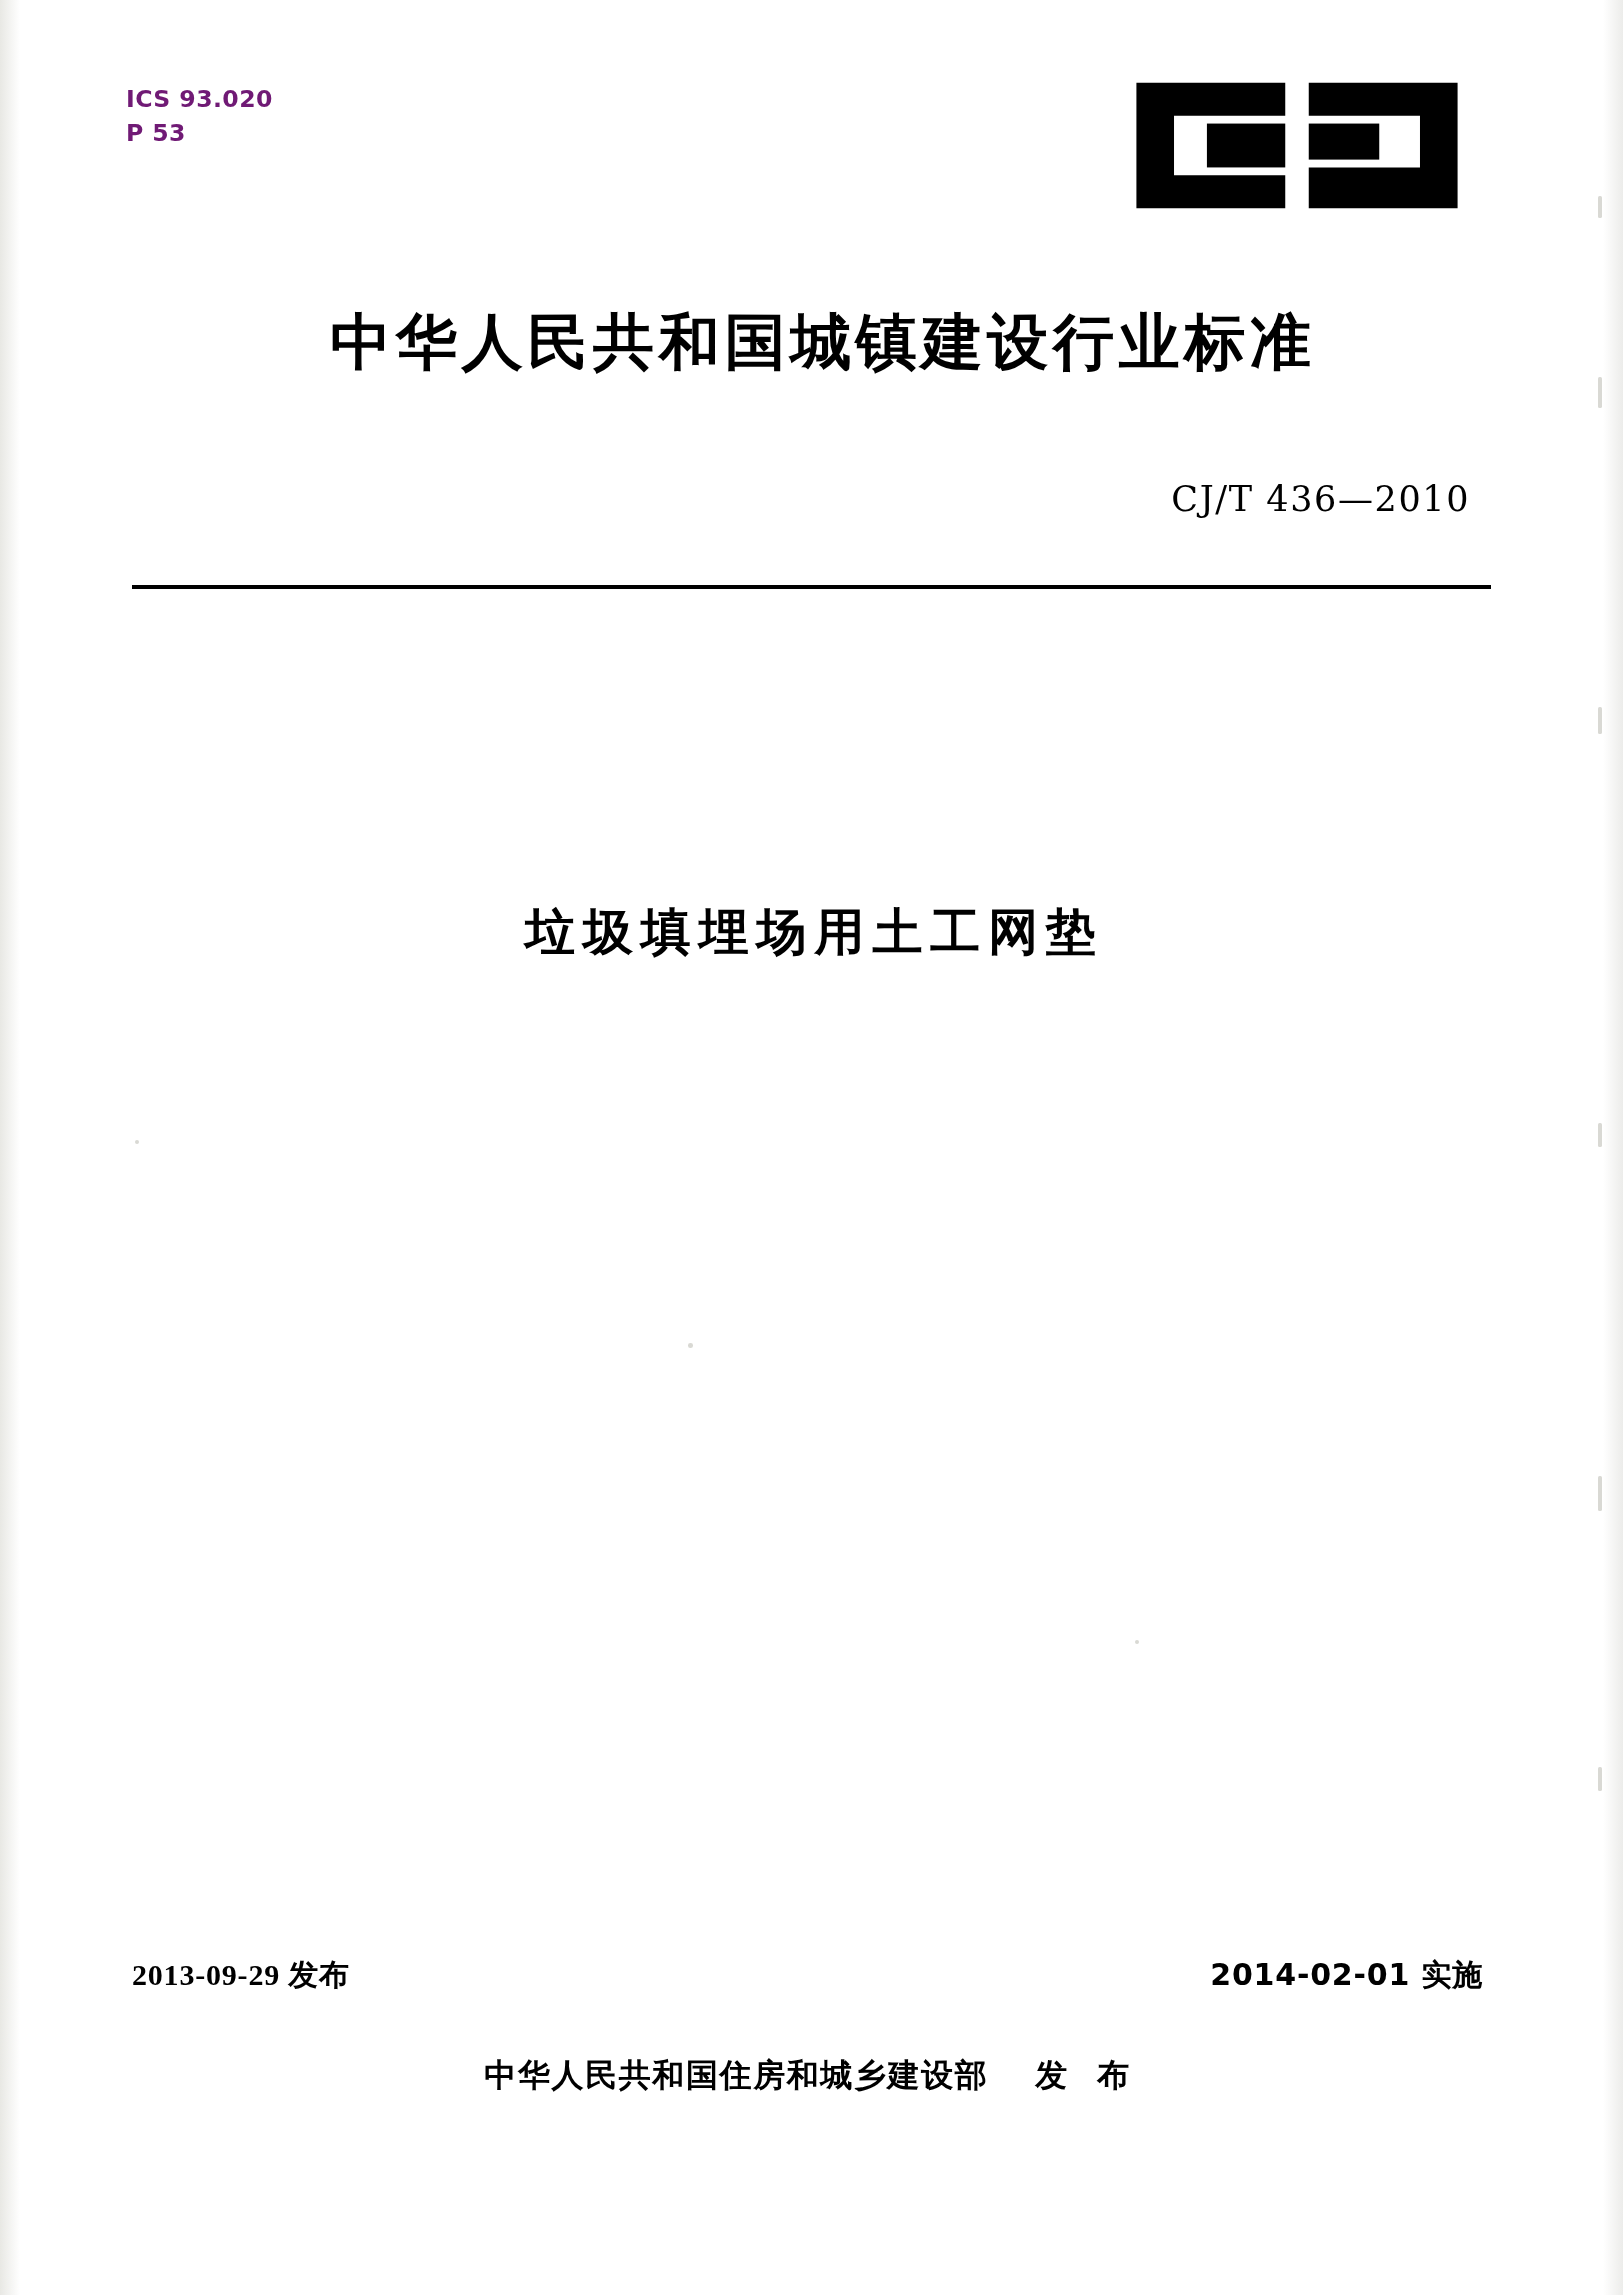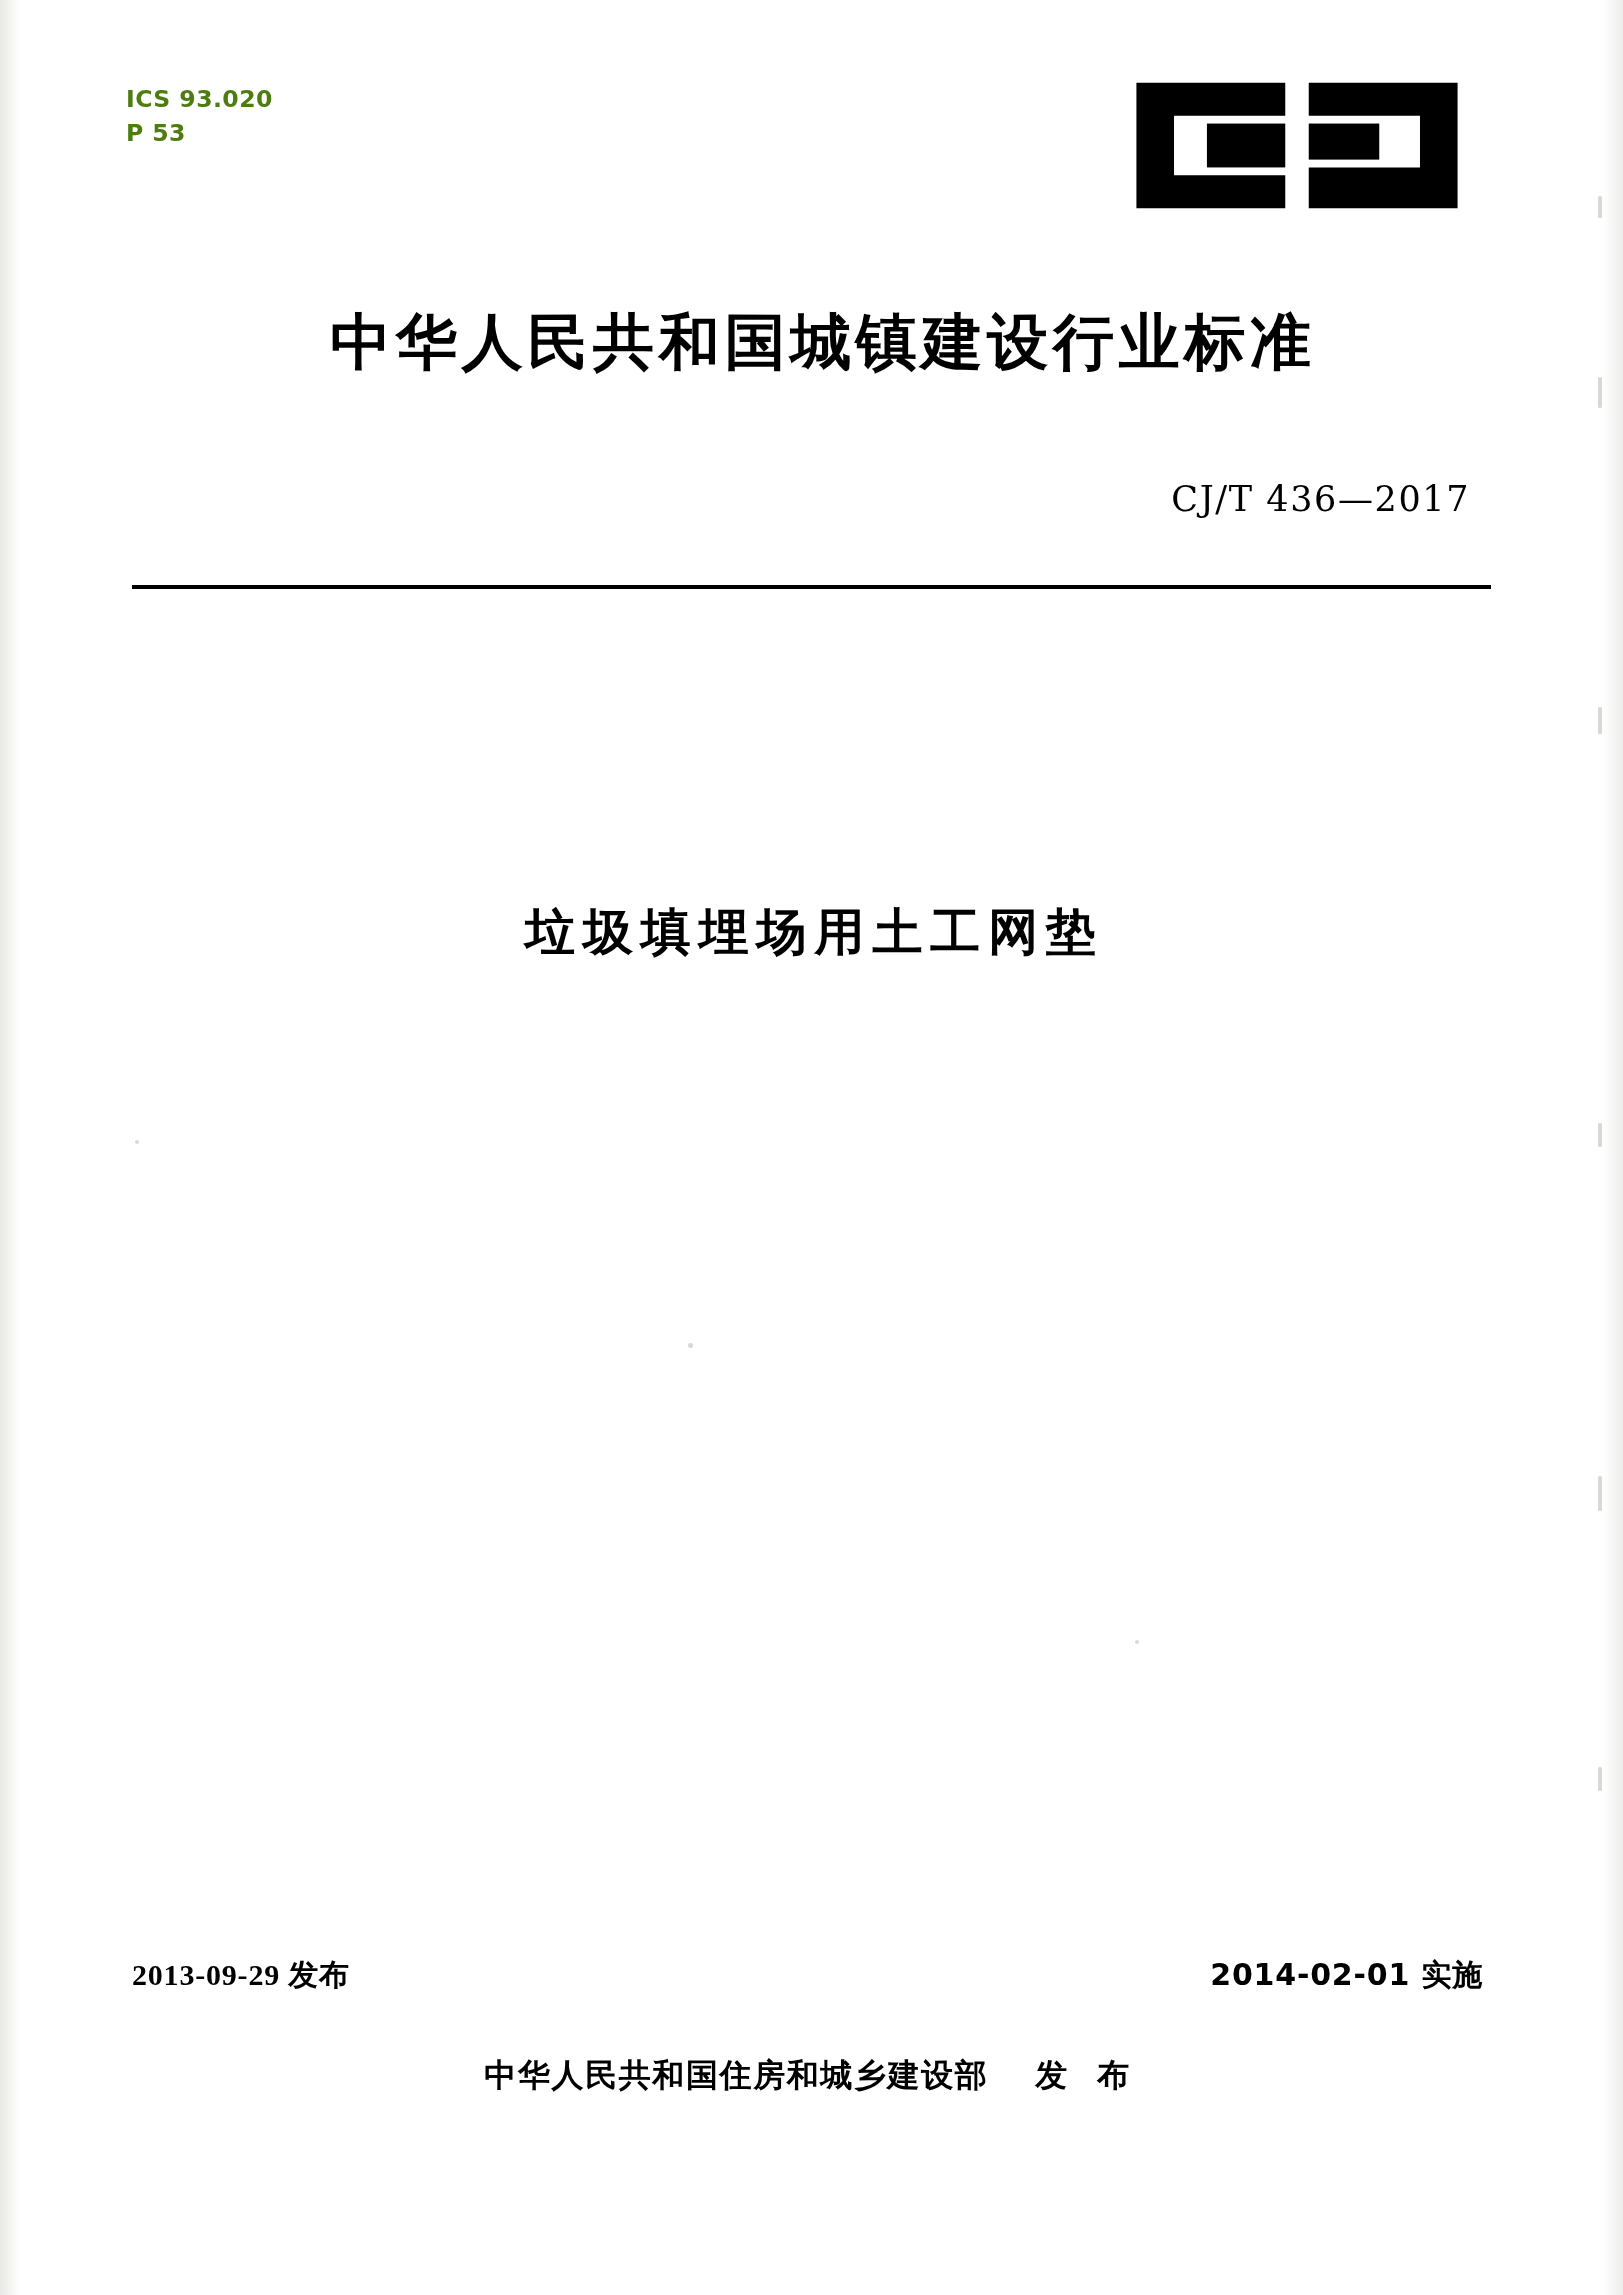--- a/index.html
+++ b/index.html
@@ -30,21 +30,21 @@
   
   .ics-block {
     position: absolute;
     left: 126px;
     top: 82px;
     font-family: "DejaVu Sans", sans-serif;
     font-weight: bold;
     font-size: 23.6px;
     line-height: 1.45;
     letter-spacing: 0.4px;
-    color: #4d7c0f;
+    color: #701a75;
   }
 
   
   .cj-logo {
     position: absolute;
     right: 157px;
     top: 75px;
     width: 338px;
     height: 141px;
   }
@@ -186,21 +186,21 @@
         <path d="M10 10 H200 V52 H58 V128 H200 V170 H10 Z" fill="#000"></path>
         <rect x="100" y="62" width="100" height="56" fill="#000"></rect>
 
         <path d="M230 10 H420 V170 H230 V118 H372 V52 H230 Z" fill="#000"></path>
         <rect x="230" y="62" width="90" height="46" fill="#000"></rect>
       </svg>
     </div>
 
     <div class="nat-heading">中华人民共和国城镇建设行业标准</div>
 
-    <div class="std-number">CJ/T 436—2017</div>
+    <div class="std-number">CJ/T 436—2010</div>
 
     <div class="rule"></div>
 
     <div class="title-cn">垃圾填埋场用土工网垫</div>
 
     <div class="date-issue">2013-09-29 发布</div>
     <div class="date-effective">2014-02-01 实施</div>
 
     <div class="publisher">
       <span>中华人民共和国住房和城乡建设部</span><span class="pub-verb">发 布</span>

